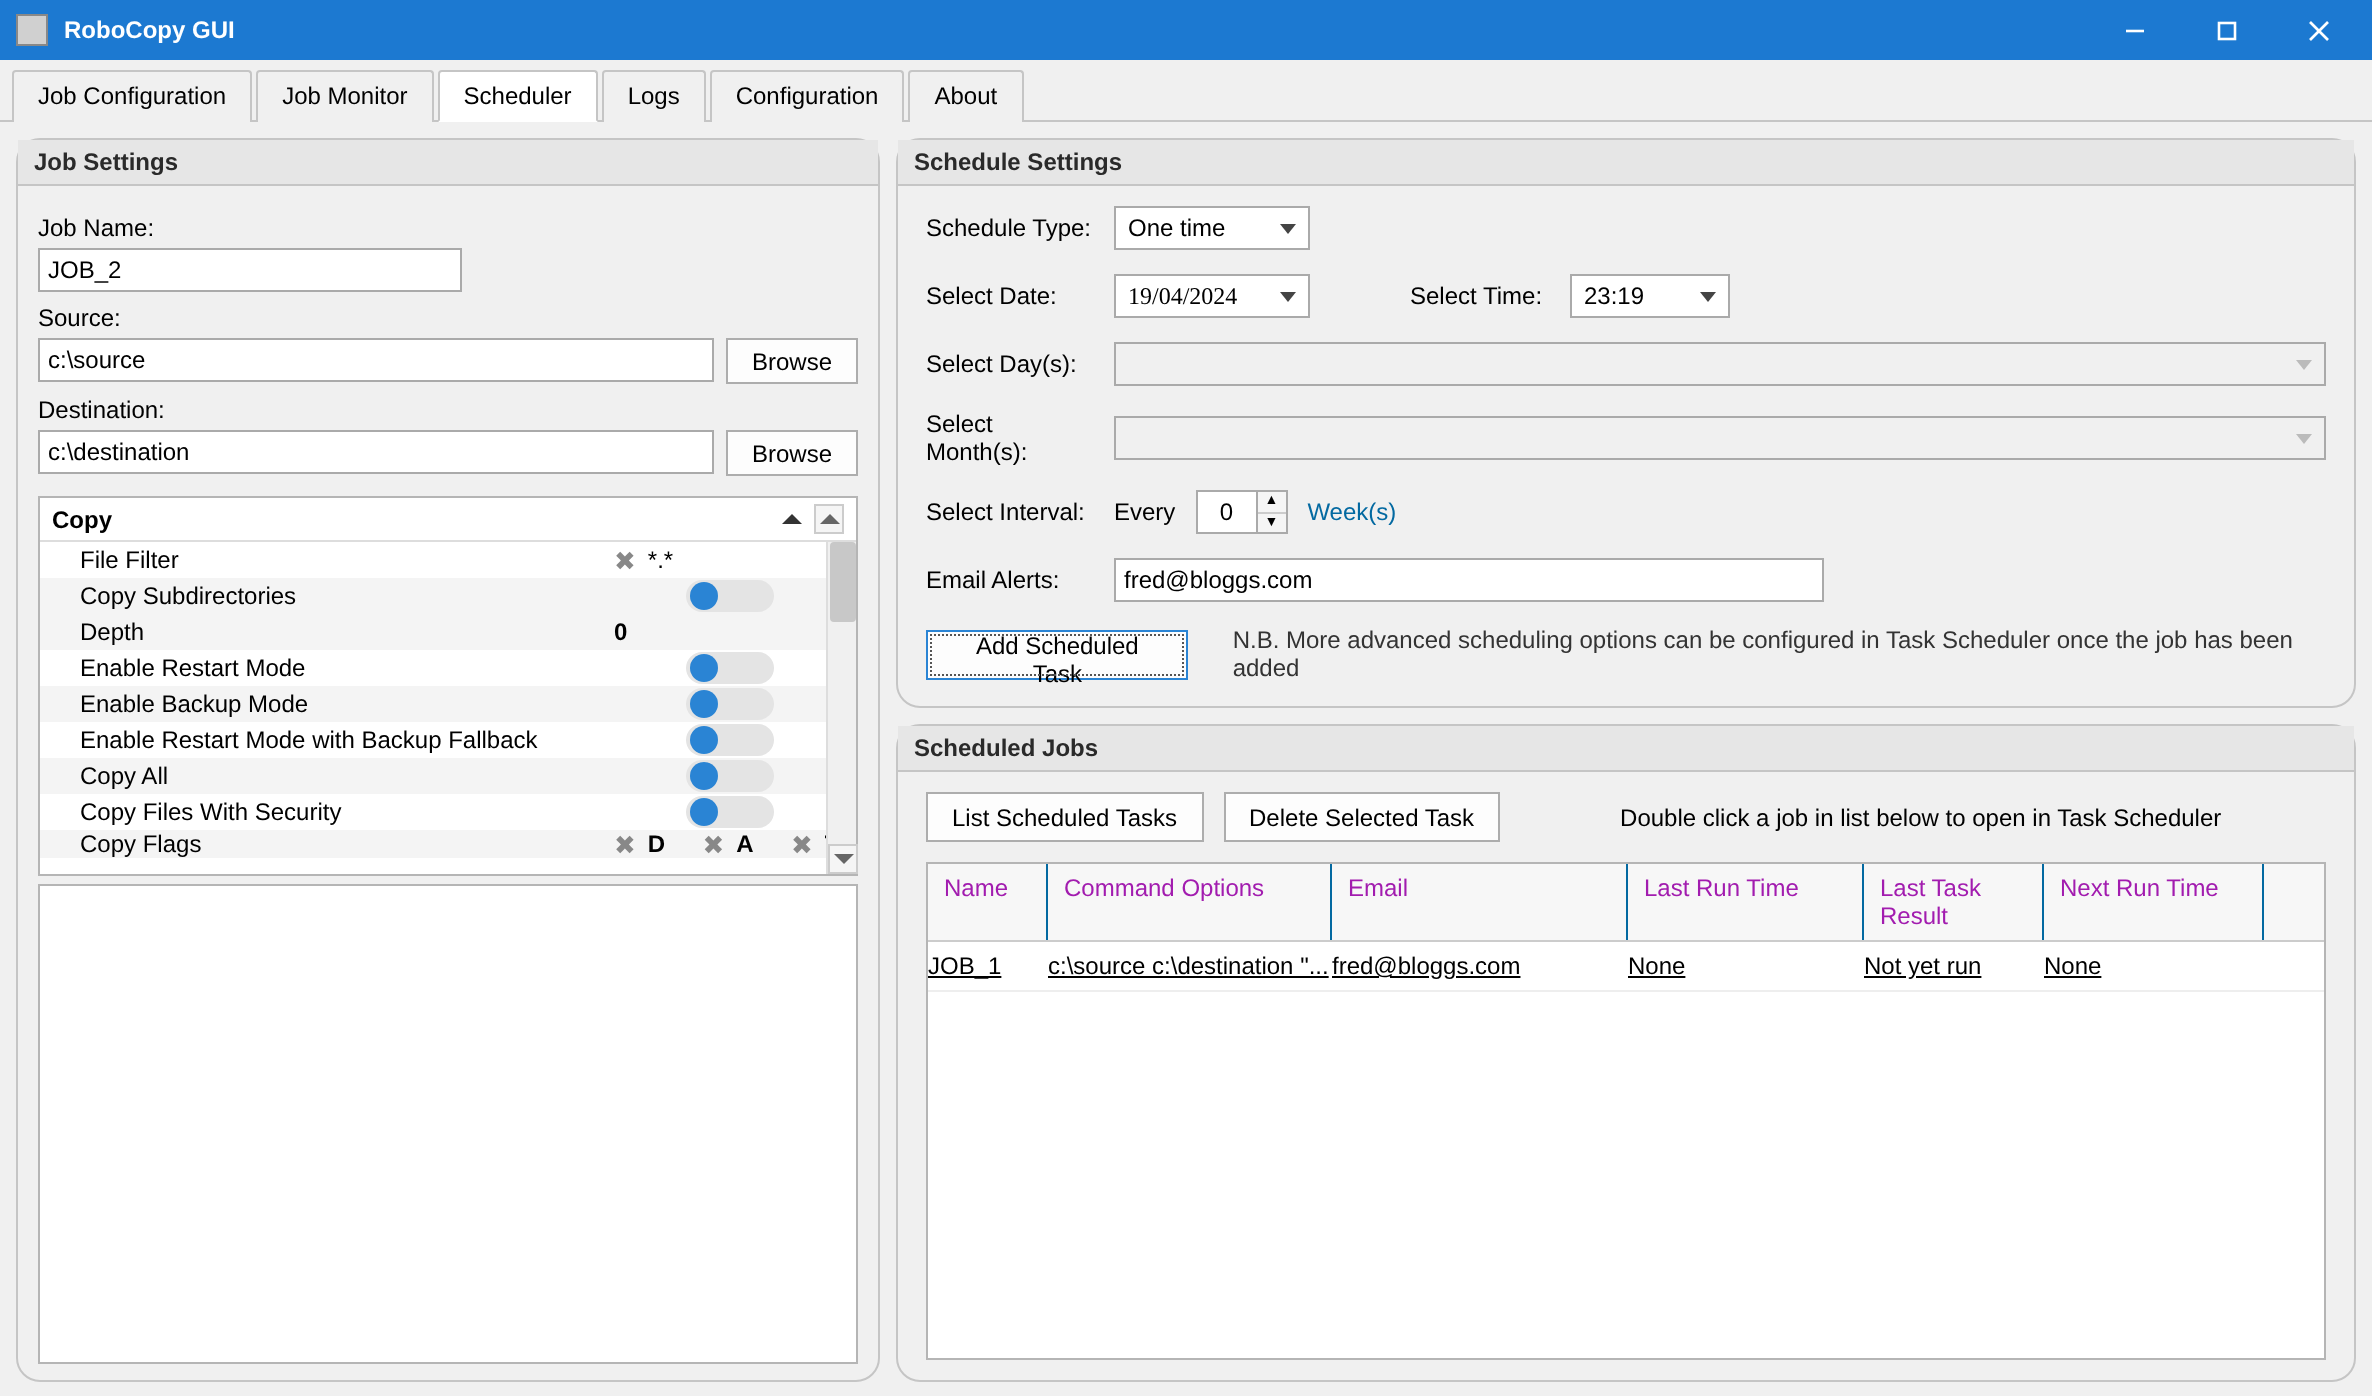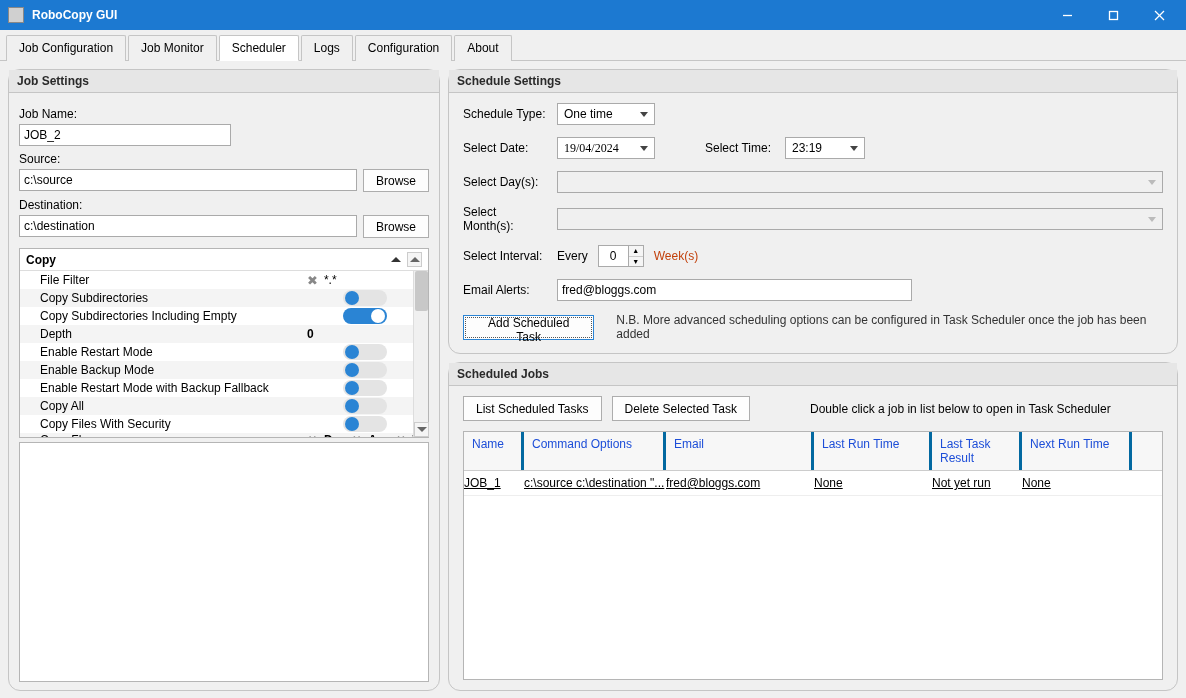--- a/index.html
+++ b/index.html
@@ -173,21 +173,21 @@
   .note { color:#333; font-size:12px;}
   .email-input { width: 355px; }
 
   .scheduled-body { padding: 10px 14px; flex:1; display:flex; flex-direction:column;}
   .btn-row { display:flex; gap:10px; align-items:center; margin-bottom:10px;}
   .btn-row .hint { margin-left: 50px; }
   .grid {
     flex:1; border:1px solid #b5b5b5; background:#fff; display:flex; flex-direction:column;
   }
   .grid-header { display:flex; background:#f7f7f7; border-bottom:1px solid #ccc; }
-  .grid-header .cell { padding:5px 8px; border-right:3px solid #0369a1; font-weight:normal; color:#1d4ed8;}
+  .grid-header .cell { padding:5px 8px; border-right:1px solid #0369a1; font-weight:normal; color:#a21caf;}
   .grid-row { display:flex; border-bottom:1px solid #eee;}
   .grid-row .cell { padding:5px 0; border-right:1px solid transparent; white-space:nowrap; overflow:hidden; text-overflow:ellipsis;text-decoration:underline;}
   .c1{width:60px;} .c2{width:142px;} .c3{width:148px;} .c4{width:118px;} .c5{width:90px;} .c6{width:110px;}
 
   .right-col .panel.schedule { }
   .right-col .panel.jobs { flex:1; display:flex; flex-direction:column;}
 </style>
 </head>
 <body>
 
@@ -261,28 +261,20 @@
                 </span>
               </div>
             <div class="opt-row alt">
                 <span class="label">Copy Subdirectories</span>
                 <span class="ctrl" style="justify-content:center;">
                   <span class="toggle off">
                     <span class="knob"></span>
                   </span>
                 </span>
               </div>
-            <div class="opt-row">
-                <span class="label">Copy Subdirectories Including Empty</span>
-                <span class="ctrl" style="justify-content:center;">
-                  <span class="toggle on">
-                    <span class="knob"></span>
-                  </span>
-                </span>
-              </div>
             <div class="opt-row alt">
                 <span class="label">Depth</span>
                 <span class="ctrl">
                   <span class="depth-val">0</span>
                 </span>
               </div>
             <div class="opt-row">
                 <span class="label">Enable Restart Mode</span>
                 <span class="ctrl" style="justify-content:center;">
                   <span class="toggle off">
@@ -382,21 +374,21 @@
         <div class="field-row">
           <span class="lbl">Select Interval:</span>
           <span>Every</span>
           <span class="spinner">
             <input value="0" style="">
             <span class="btns">
                 <div>▲</div>
                 <div>▼</div>
               </span>
           </span>
-          <span style="color:#c2410c;">Week(s)</span>
+          <span style="color:#0369a1;">Week(s)</span>
         </div>
         <div class="field-row">
           <span class="lbl">Email Alerts:</span>
           <input class="text-input email-input" value="fred@bloggs.com" style="">
         </div>
         <div class="field-row" style="margin-bottom:2px;">
           <button class="btn focus" style="height:25px;">Add Scheduled Task</button>
           <span class="note" style="margin-left:12px;">N.B. More advanced scheduling options can be configured in Task Scheduler once the job has been added</span>
         </div>
       </div>

